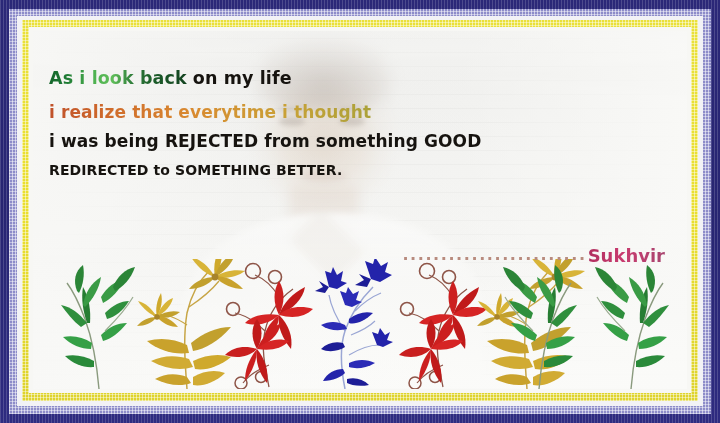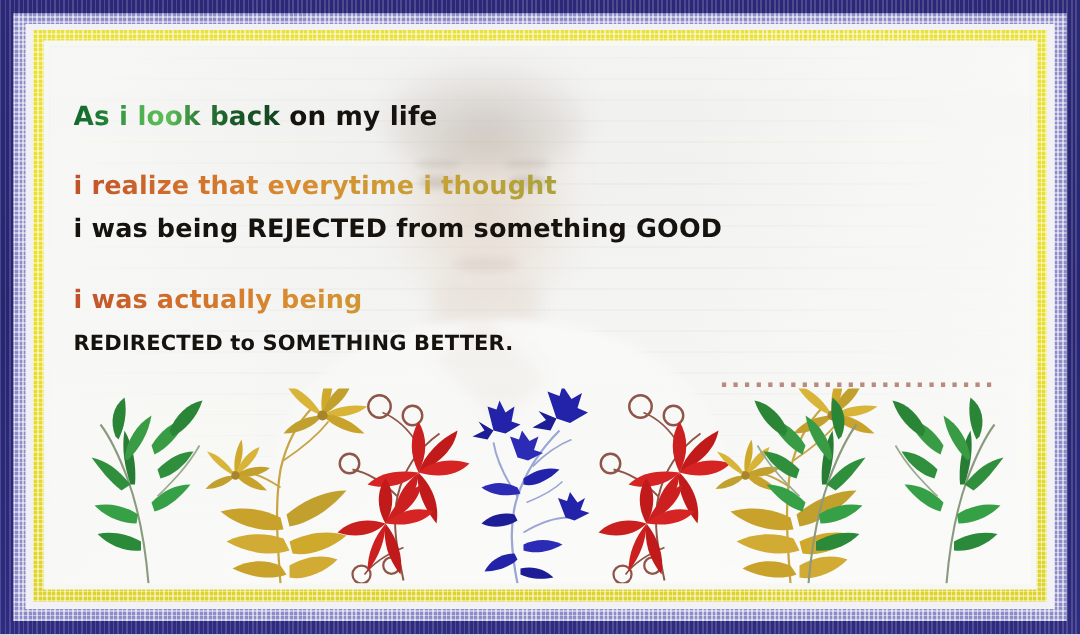--- a/index.html
+++ b/index.html
@@ -7,21 +7,21 @@
     width: 720px; height: 423px;
     overflow: hidden;
     background: #ffffff;
     font-family: "DejaVu Sans", sans-serif;
   }
 
   
   #frame {
     position: relative;
     width: 720px; height: 423px;
-    background: #5eead4;            
+    background: #0369a1;            
     overflow: hidden;
   }
   
   .layer-navy {
     position: absolute; inset: 0;
     background:
       repeating-linear-gradient(90deg,
         rgba(255,255,255,.16) 0 1px, rgba(0,0,0,0) 1px 3px),
       linear-gradient(180deg,#2b2878 0%, #272572 50%, #2e2b80 100%);
   }
@@ -173,21 +173,21 @@
     width: 590px;
     font-family: "DejaVu Sans", sans-serif;
     z-index: 4;
   }
   .qline {
     white-space: nowrap;
     font-weight: 700;
     letter-spacing: .1px;
   }
   .qline.l1 { font-size: 17.5px; line-height: 26px; }
-  .qline.l2 { font-size: 17px;   line-height: 26px; margin-top: 20px; }
+  .qline.l2 { font-size: 17px;   line-height: 26px; margin-top: 8px; }
   .qline.l3 { font-size: 17px; line-height: 26px; margin-top: 3px; }
   .qline.l4 { font-size: 17px;   line-height: 26px; margin-top: 21px; }
   .qline.l5 { font-size: 14px; line-height: 26px; margin-top: 3px; }
 
   .g-green {
     background: linear-gradient(90deg,
       #15662c 0%, #1d7a33 12%, #4cb04f 30%, #5fbd59 44%,
       #2f7d3a 58%, #1a5a28 74%, #123f1e 100%);
     -webkit-background-clip: text; background-clip: text;
     color: transparent; -webkit-text-fill-color: transparent;
@@ -260,26 +260,26 @@
       <div class="p-collar"></div>
       <div class="p-vignette"></div>
     </div>
 
     <div id="quote">
       <div class="qline l1">
         <span class="g-green">As i look back </span><span class="g-dark">on my life</span>
       </div>
       <div class="qline l2 g-warm">i realize that everytime i thought</div>
       <div class="qline l3 g-dark">i was being REJECTED from something GOOD</div>
-      <div class="qline l4 g-warm">i was actually being</div>
       <div class="qline l5 g-dark">REDIRECTED to SOMETHING BETTER.</div>
     </div>
 
     <div id="signature">
       <span class="sig-dots">........................</span>
+      <span class="sig-name">Sukhvir</span>
     </div>
 
     <div id="florals">
       <svg viewBox="0 0 654 130" preserveAspectRatio="none" xmlns="http://www.w3.org/2000/svg">
         <defs>
 
           <g id="sprig-green">
             <path d="M42 128 C40 104 36 80 28 58 C22 42 16 30 10 22" stroke="#8a9a7e" stroke-width="1.4" fill="none"></path>
             <path d="M30 62 C22 52 14 46 4 44 C10 52 16 60 24 66 Z" fill="#2f8f3d"></path>
             <path d="M30 62 C26 50 24 38 26 26 C32 36 34 50 33 62 Z" fill="#277d33"></path>

